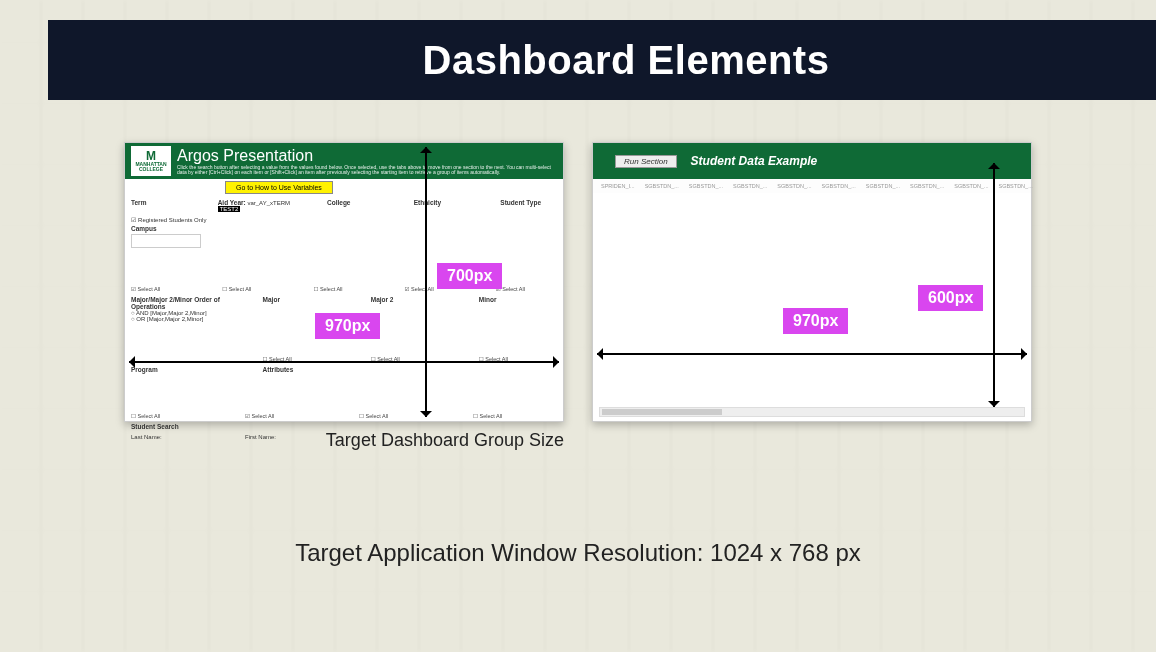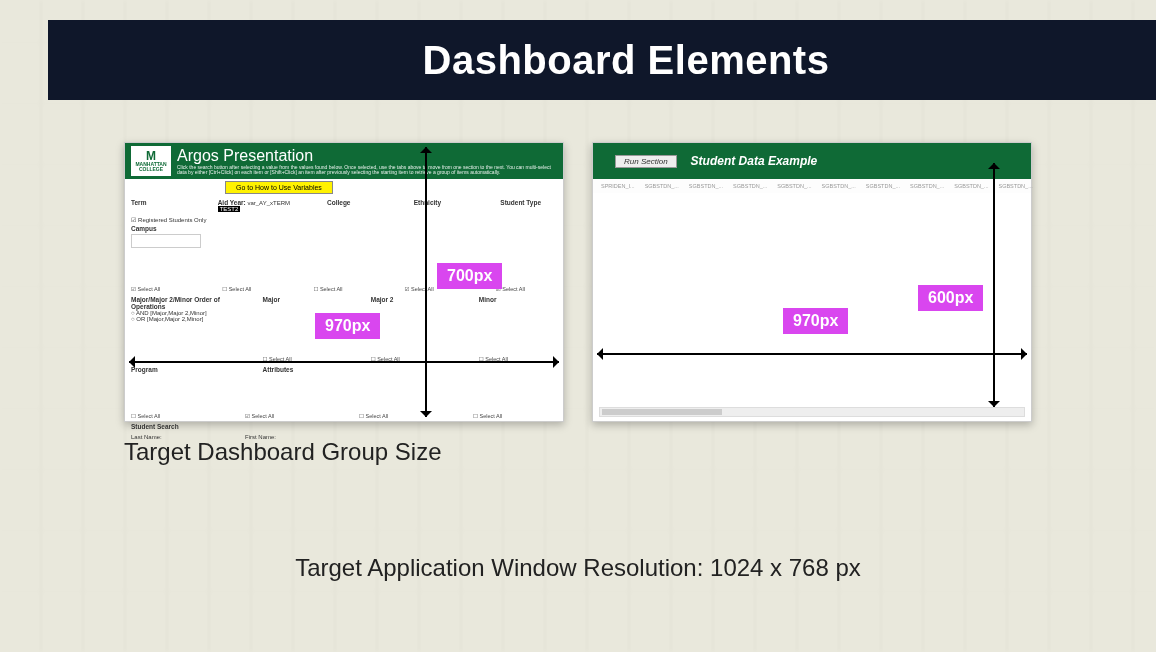--- a/index.html
+++ b/index.html
@@ -140,24 +140,24 @@
   .dim-arrow-v::after { bottom: -6px; border-top-color: #000; }
   .dim-label {
     position: absolute;
     background: #d946ef;
     color: #fff;
     font-size: 16px;
     font-weight: 600;
     padding: 4px 10px;
   }
   .caption {
-    text-align: left;
-    font-size: 24px;
+    text-align: right;
+    font-size: 18px;
     color: #222;
-    margin-top: 16px;
+    margin-top: 8px;
     font-weight: 400;
   }
   .footer-note {
     position: relative;
     text-align: center;
     font-size: 24px;
     color: #222;
     margin-top: 88px;
     font-weight: 400;
   }

